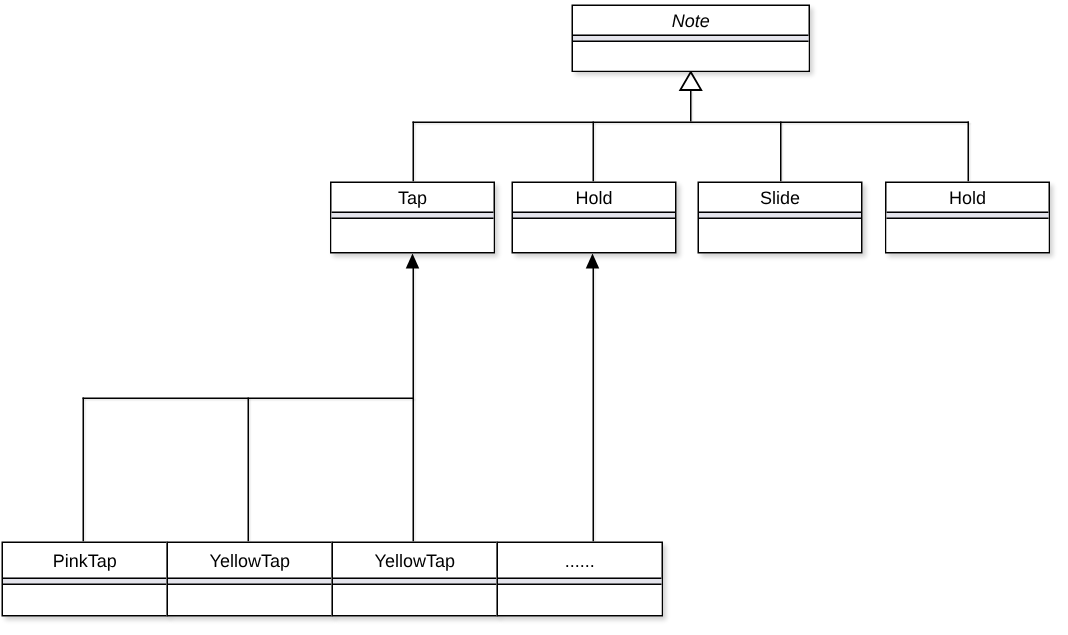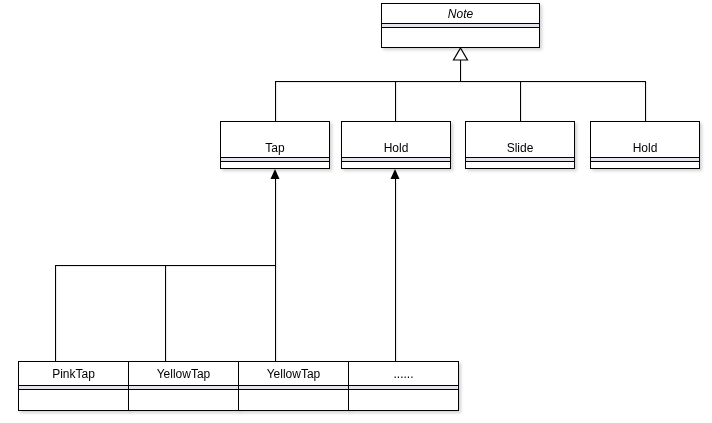--- a/index.html
+++ b/index.html
@@ -24,38 +24,38 @@
     flex:0 0 auto;
     text-align:center;
     font-size:12px;
     display:flex;
     align-items:center;
     justify-content:center;
     overflow:hidden;
     white-space:nowrap;
   }
   .r1 .title{height:19px;text-align:center;}
-  .r2 .title{height:19px;margin-top:16px;}
+  .r2 .title{height:19px;}
   .r3 .title{height:23px;}
   .abstract .title{font-style:italic;}
   .box .band{
     flex:0 0 auto;
     height:3px;
     border-top:1px solid #000000;
     border-bottom:1px solid #000000;
     background:#e4e4ec;
   }
   .box .body{flex:1 1 auto;background:#ffffff;}
   .hline,.vline{position:absolute;background:#000000;box-shadow:1px 1px 1px rgba(0,0,0,0.10);}
   .hline{height:1px;}
   .vline{width:1px;}
   .arrow-svg{position:absolute;overflow:visible;}
   #bottom-row{
     position:absolute;
-    left:18px;top:361px;
+    left:1px;top:361px;
     display:flex;
     flex-direction:row;
     border-radius:21px;
   }
   #bottom-row .box{
     position:relative;
     width:111px;height:50px;
     margin-left:-1px;
     box-shadow:2px 2px 3px rgba(0,0,0,0.18);
   }

